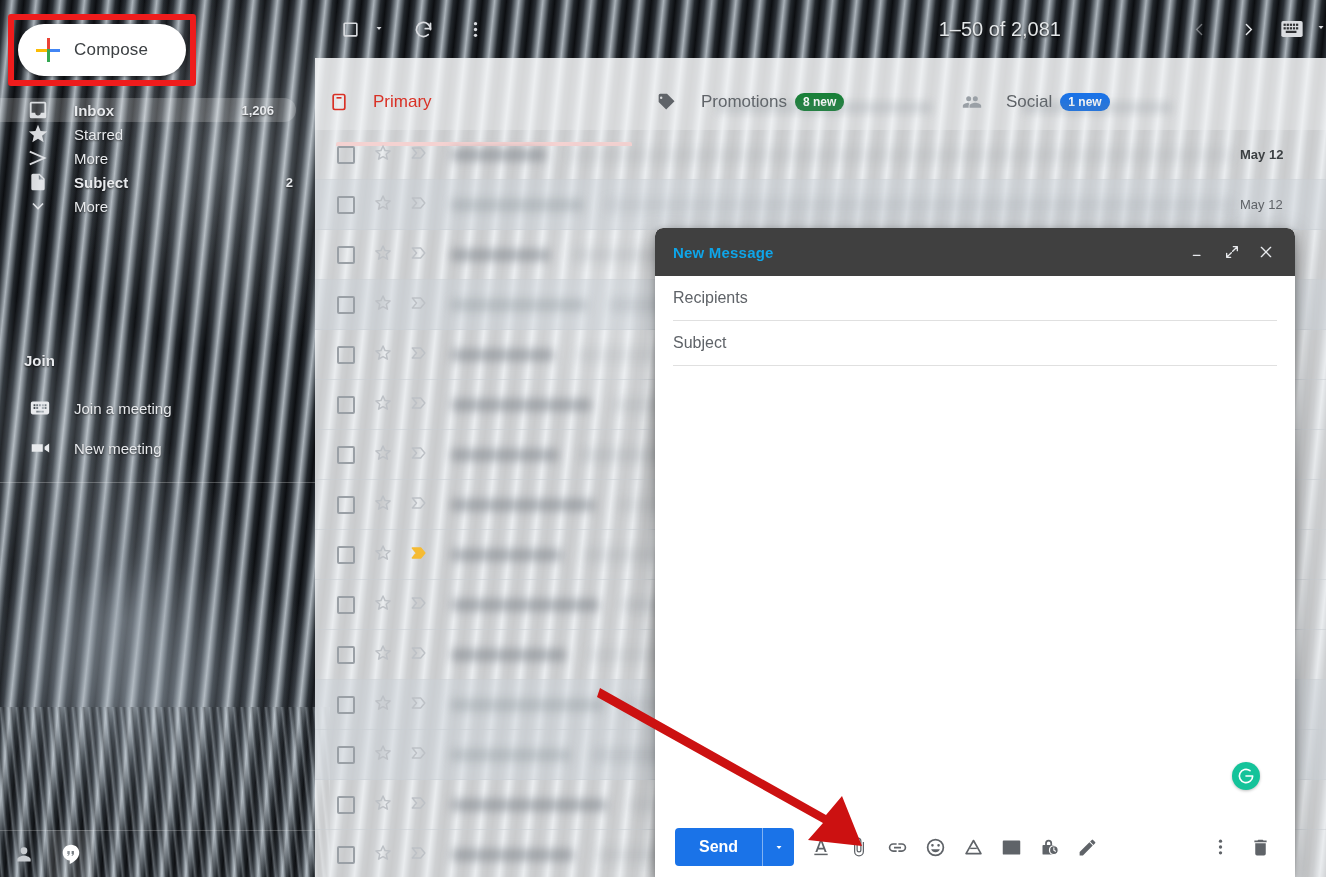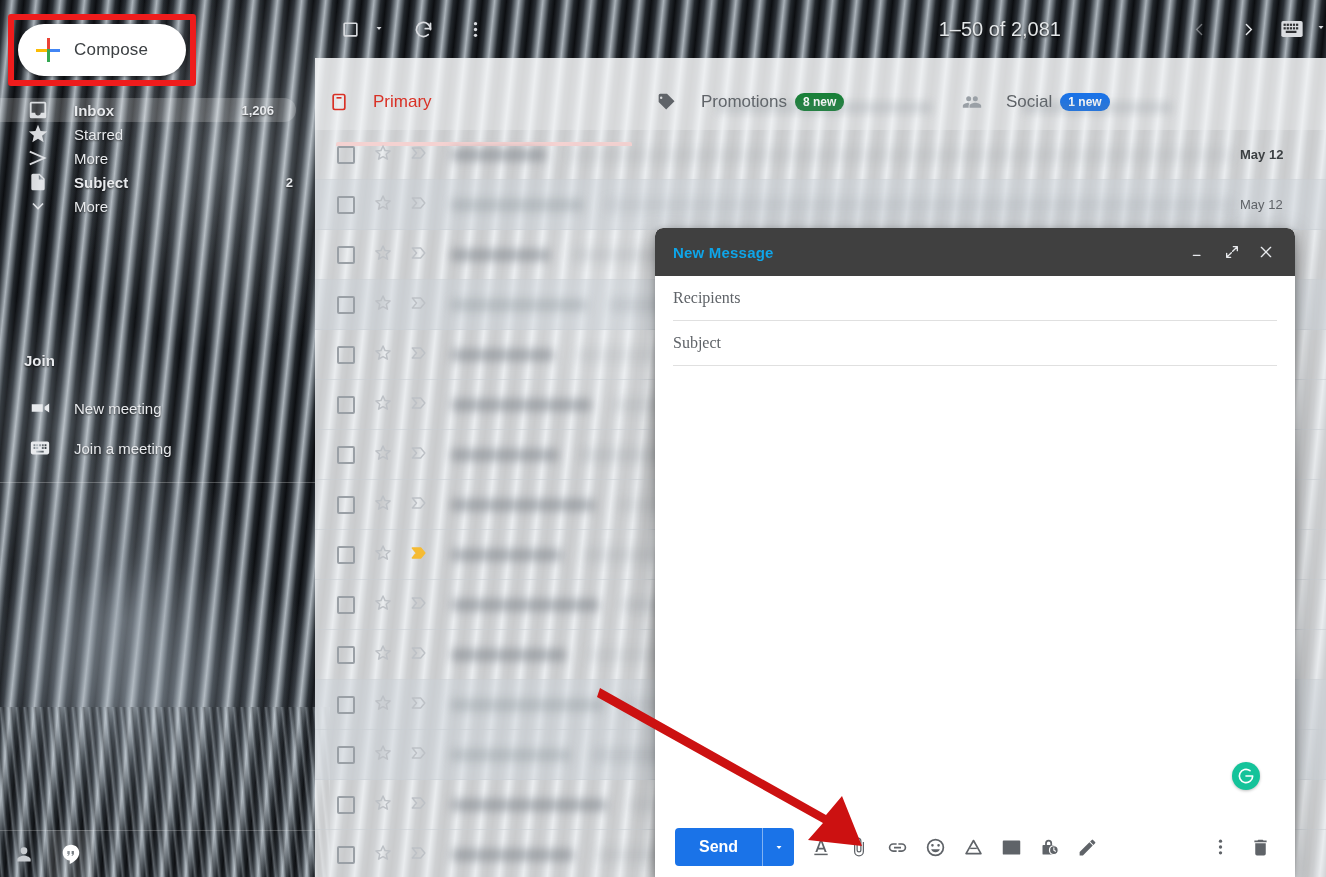--- a/index.html
+++ b/index.html
@@ -143,21 +143,21 @@
     display: flex; align-items: center; padding: 0 12px 0 18px;
   }
   .cw-title { color: #0ea5e9; font-size: 15px; font-weight: bold; flex: 1; letter-spacing: .2px; }
   .cw-btn { width: 34px; height: 34px; display: flex; align-items: center; justify-content: center; cursor: pointer; }
   .cw-field {
     height: 45px; display: flex; align-items: center;
     margin: 0 18px; border-bottom: 1px solid #e0e0e0;
   }
   .cw-field input {
     border: none; outline: none; width: 100%;
-    font-family: Liberation Serif, serif; font-size: 16px; color: #202124;
+    font-family: Liberation Sans, sans-serif; font-size: 16px; color: #202124;
     background: transparent;
   }
   .cw-field input::placeholder { color: #5f6368; }
   .cw-body { height: 450px; padding: 12px 18px; }
   .cw-body textarea {
     width: 100%; height: 100%; border: none; outline: none; resize: none;
     font-family: "Liberation Sans", sans-serif; font-size: 15px; color: #202124;
   }
   .cw-footer { position: absolute; left: 0; bottom: 0; width: 640px; height: 60px; display: flex; align-items: center; padding: 0 20px; }
   .send-group { display: flex; height: 38px; border-radius: 4px; overflow: hidden; cursor: pointer; }
@@ -254,32 +254,32 @@
         <span class="lbl">More</span>
         <span class="cnt"></span>
       </div>
     </div>
 
     <div class="meet-head">Join</div>
     <div class="meet-list">
       <div class="meet-item">
         <span class="ico">
           <svg width="22" height="22" viewBox="0 0 24 24" fill="#e8eaed">
-              <path d="M15 8v8H3V8h12zm2 2.5L22 7v10l-5-3.5v-3z"></path>
-            </svg>
-        </span>
-        <span class="lbl">New meeting</span>
+              <path d="M20 5H4a2 2 0 00-2 2v10a2 2 0 002 2h16a2 2 0 002-2V7a2 2 0 00-2-2zM11 8h2v2h-2V8zM8 8h2v2H8V8zM5 8h2v2H5V8zm3 3h2v2H8v-2zm-3 0h2v2H5v-2zm11 6H8v-2h8v2zm0-4h-2v-2h2v2zm3 0h-2v-2h2v2zm0-3h-2V8h2v2zm-3 0h-2V8h2v2z"></path>
+            </svg>
+        </span>
+        <span class="lbl">Join a meeting</span>
       </div>
       <div class="meet-item">
         <span class="ico">
           <svg width="22" height="22" viewBox="0 0 24 24" fill="#e8eaed">
-              <path d="M20 5H4a2 2 0 00-2 2v10a2 2 0 002 2h16a2 2 0 002-2V7a2 2 0 00-2-2zM11 8h2v2h-2V8zM8 8h2v2H8V8zM5 8h2v2H5V8zm3 3h2v2H8v-2zm-3 0h2v2H5v-2zm11 6H8v-2h8v2zm0-4h-2v-2h2v2zm3 0h-2v-2h2v2zm0-3h-2V8h2v2zm-3 0h-2V8h2v2z"></path>
-            </svg>
-        </span>
-        <span class="lbl">Join a meeting</span>
+              <path d="M15 8v8H3V8h12zm2 2.5L22 7v10l-5-3.5v-3z"></path>
+            </svg>
+        </span>
+        <span class="lbl">New meeting</span>
       </div>
     </div>
 
     <div class="side-divider"></div>
 
     <div class="hangouts-bar">
       <div class="hline"></div>
       <div class="hb">
         <svg width="20" height="20" viewBox="0 0 24 24" fill="#c8ccd0">
             <path d="M12 12a4 4 0 100-8 4 4 0 000 8zm0 2c-4 0-8 2-8 4.5V21h16v-2.5C20 16 16 14 12 14z"></path>

